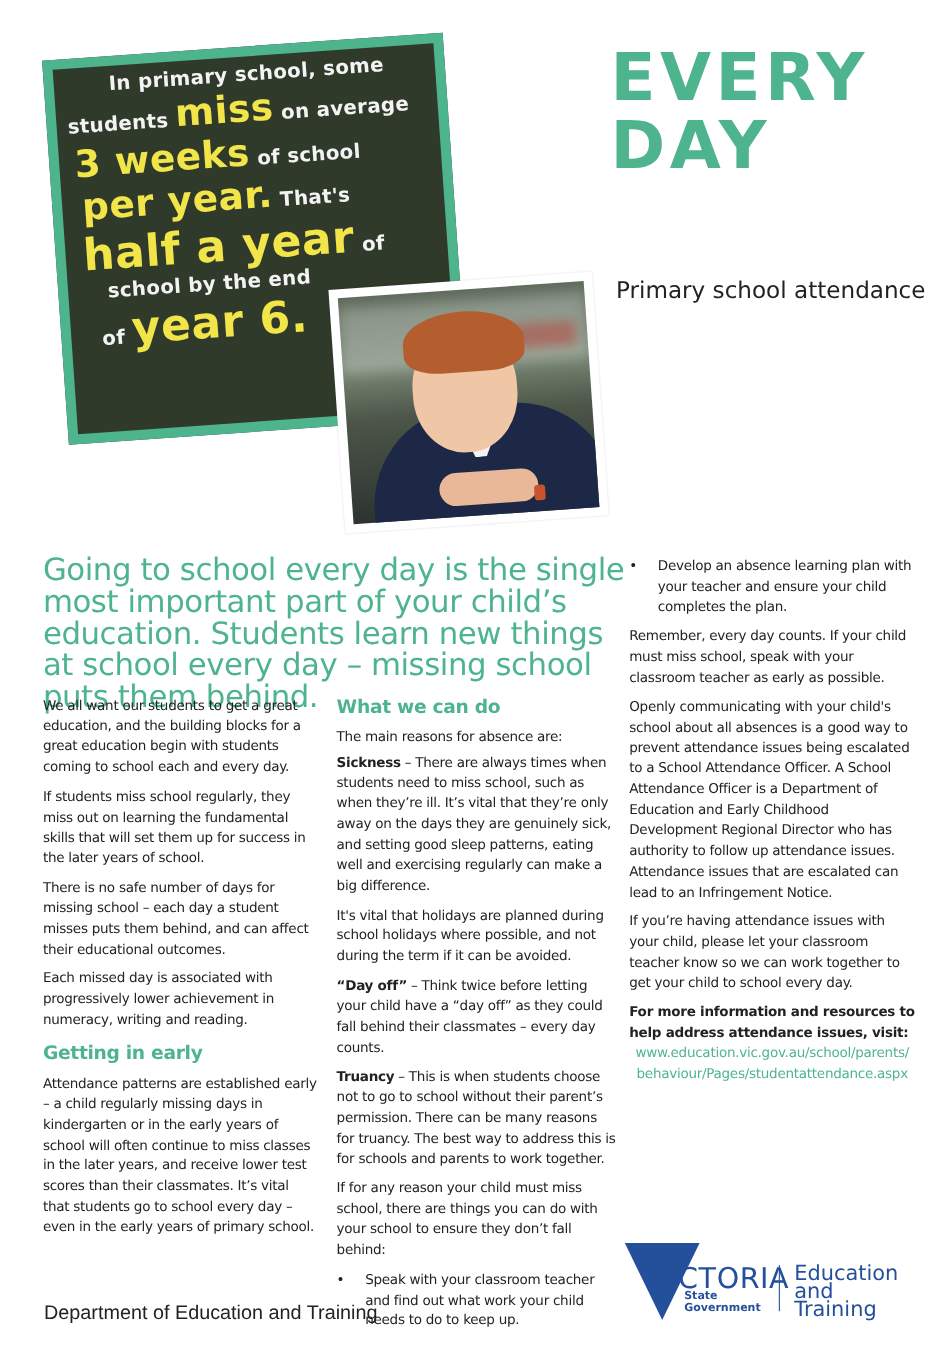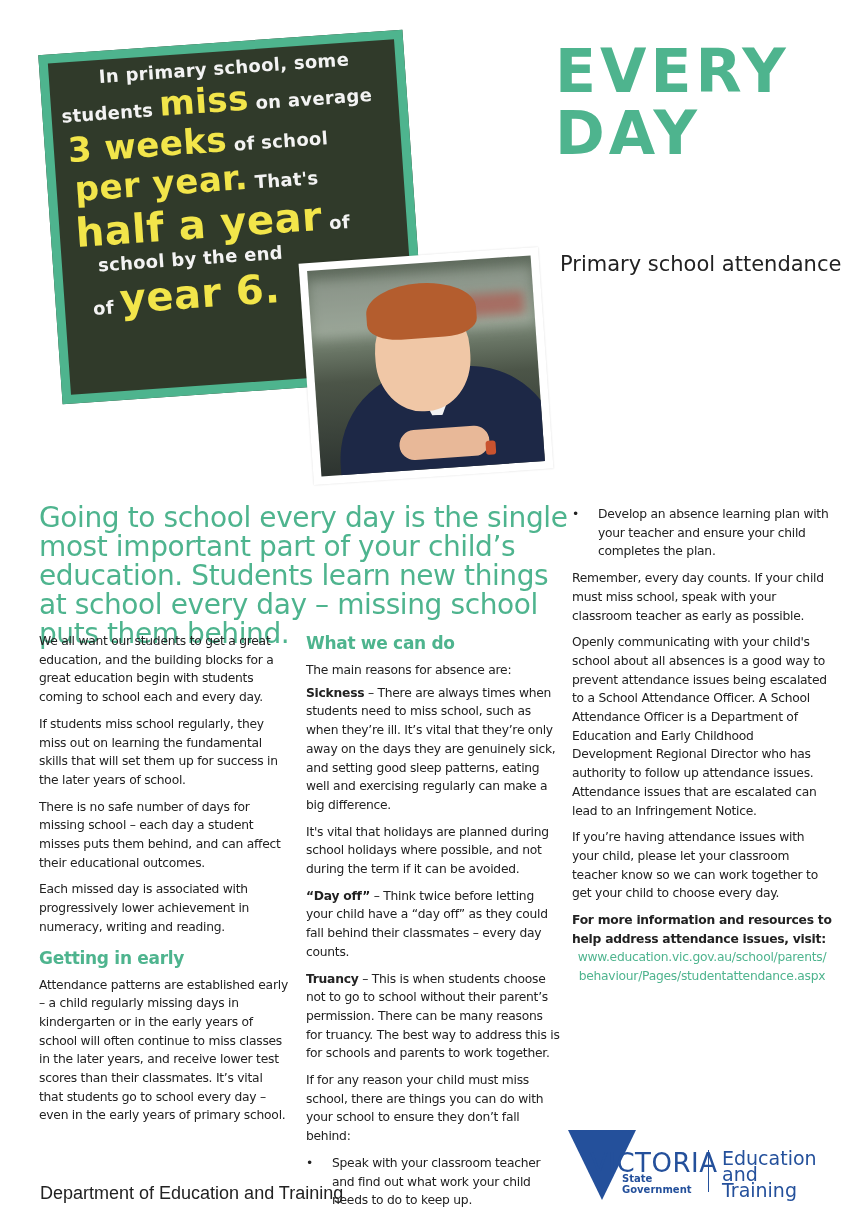--- a/index.html
+++ b/index.html
@@ -140,21 +140,21 @@
   </div>
 </div>
 
 <div class="col col3">
   <div class="bullet">
     <span class="dot">•</span>
     <span>Develop an absence learning plan with your teacher and ensure your child completes the plan.</span>
   </div>
   <p class="p">Remember, every day counts. If your child must miss school, speak with your classroom teacher as early as possible.</p>
   <p class="p">Openly communicating with your child's school about all absences is a good way to prevent attendance issues being escalated to a School Attendance Officer.  A School Attendance Officer is a Department of Education and Early Childhood Development Regional Director who has authority to follow up attendance issues. Attendance issues that are escalated can lead to an Infringement Notice.</p>
-  <p class="p">If you’re having attendance issues with your child, please let your classroom teacher know so we can work together to get your child to choose every day.</p>
+  <p class="p">If you’re having attendance issues with your child, please let your classroom teacher know so we can work together to get your child to school every day.</p>
   <p class="b">For more information and resources to help address attendance issues, visit:</p>
   <a class="link" style="text-decoration:none; display:block;text-align:center;" href="www.education.vic.gov.au/school/parents/behaviour/Pages/studentattendance.aspx">
     <span style="display:block">www.education.vic.gov.au/school/parents/</span>
     <span style="display:block">behaviour/Pages/studentattendance.aspx</span>
   </a>
 </div>
 
 <div class="footer-dept">Department of Education and Training</div>
 
 <div class="logo">

